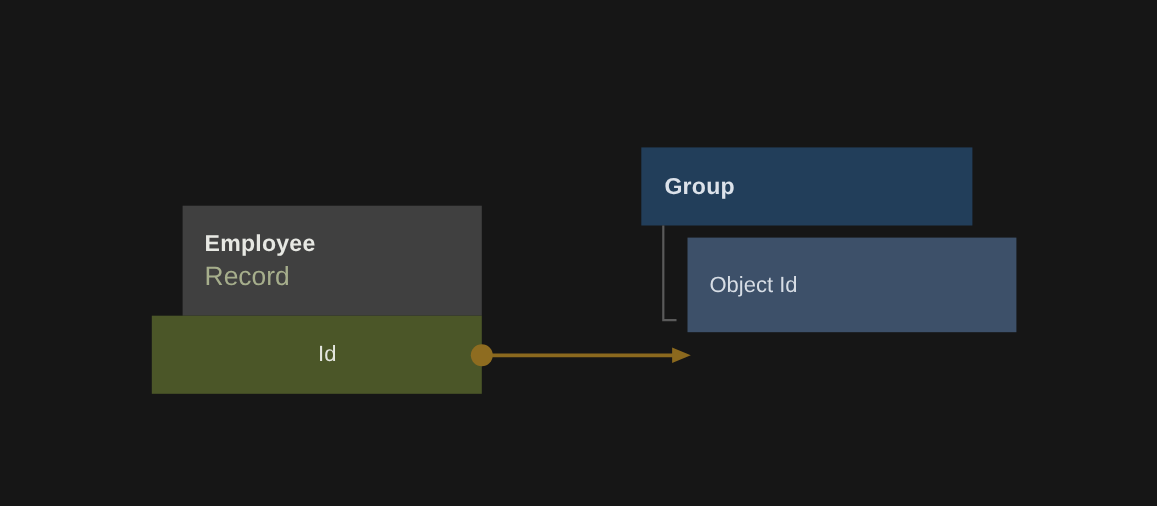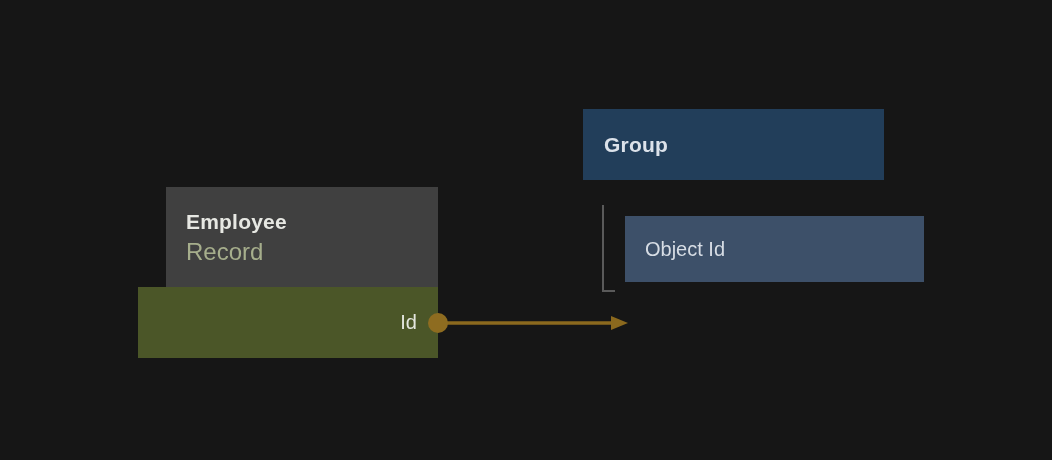--- a/index.html
+++ b/index.html
@@ -57,29 +57,29 @@
   .node-employee .node-header {
     height: 100px;
     background: #404040;
     color: #e7e8e3;
     margin-left: 28px;
   }
   .node-employee .node-field {
     height: 71px;
     background: #4b5628;
     color: #e4e6df;
-    justify-content: flex-end;
+    justify-content: center;
     padding-right: 21px;
     padding-left: 40px;
   }
 
   
   .node-group {
     left: 583px;
-    top: 109px;
+    top: 134px;
     width: 301px;
     height: 71px;
   }
   .node-group .node-header {
     height: 71px;
     background: #223e5a;
     color: #dce2ea;
     padding-left: 21px;
   }
 
@@ -89,21 +89,21 @@
     top: 216px;
     width: 299px;
     height: 142px;
   }
   .node-form .node-header {
     height: 72px;
     background: #223e5a;
     color: #dce2ea;
   }
   .node-form .node-field {
-    height: 66px;
+    height: 86px;
     background: #3d5069;
     color: #d7dde5;
     justify-content: flex-start;
     padding-left: 20px;
   }
 
   svg.edges {
     position: absolute;
     left: 0;
     top: 0;

